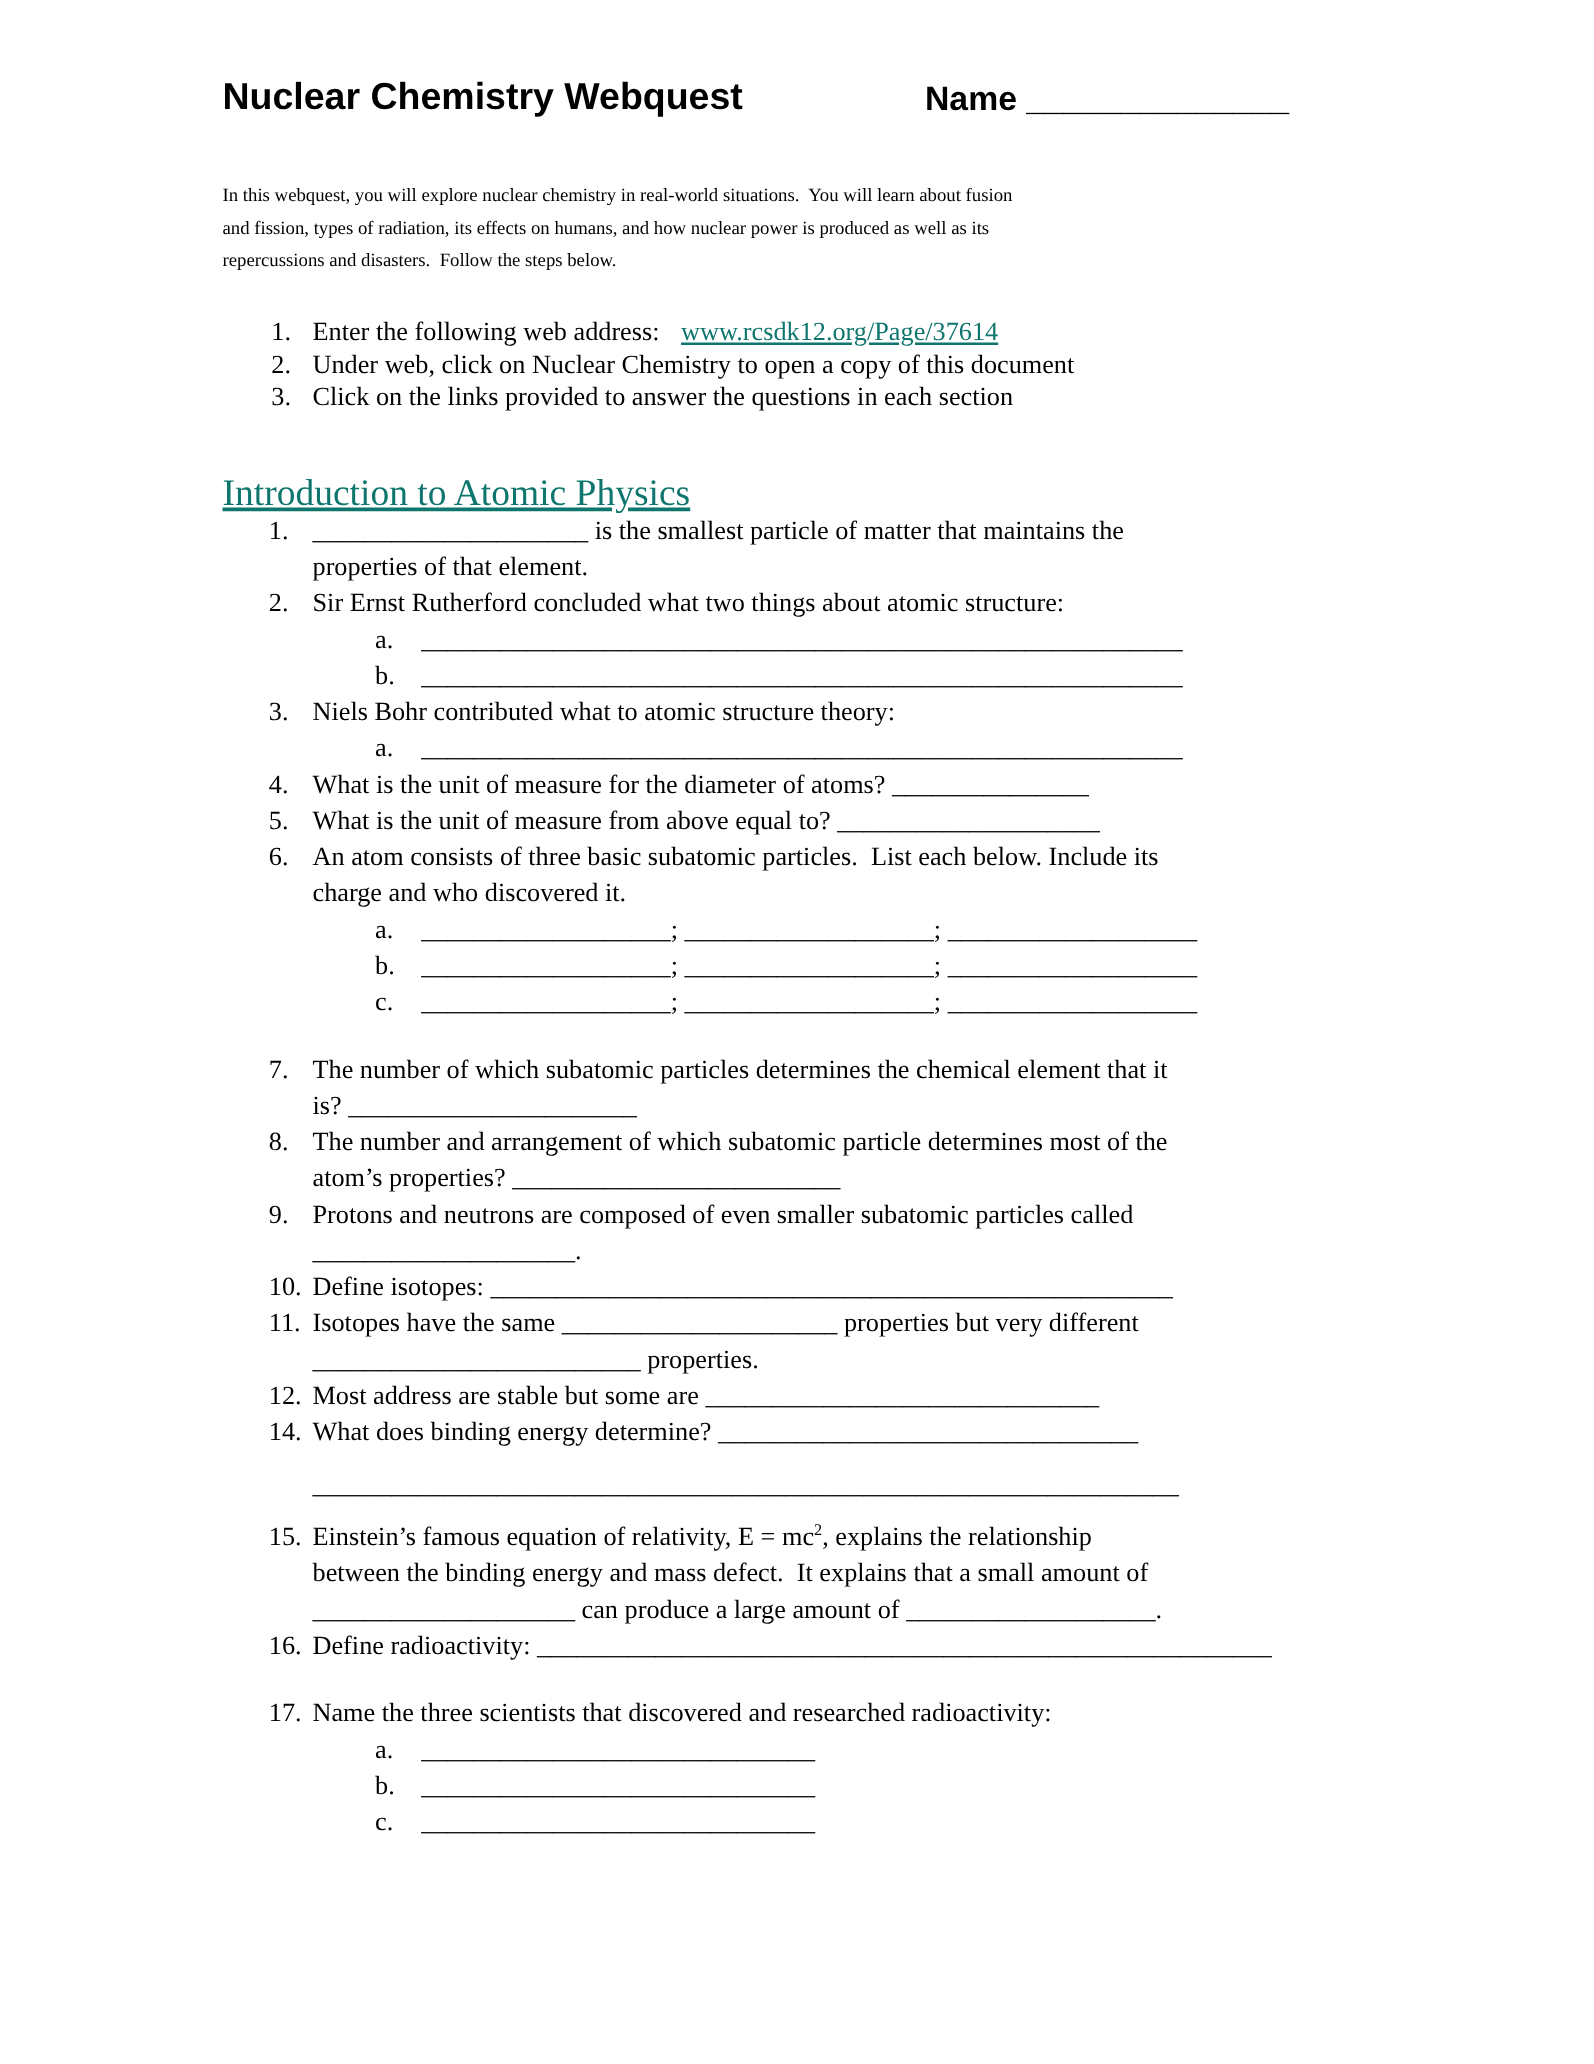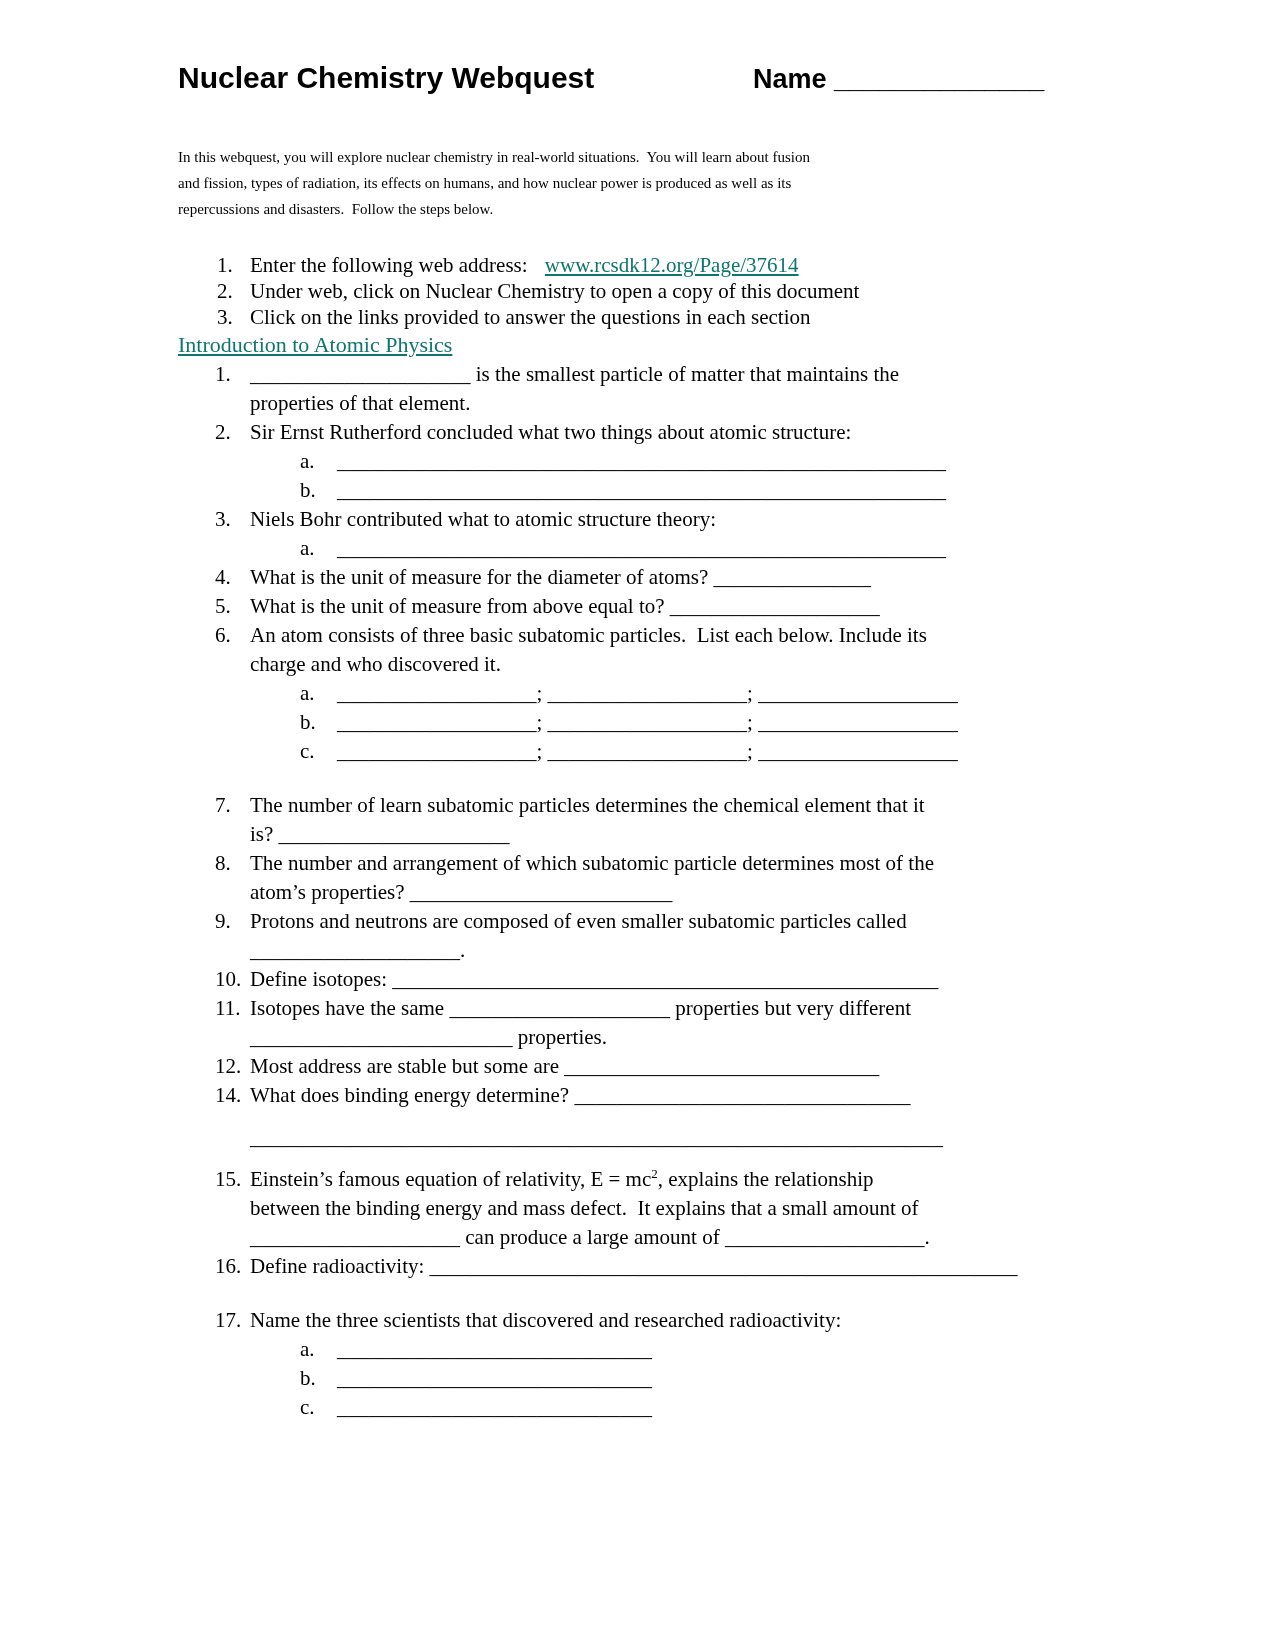--- a/index.html
+++ b/index.html
@@ -16,40 +16,40 @@
     padding:60px 115px 0 178px;
   }
   
   .title-row { position:relative; height:38px; }
   .doc-title {
     font-family:"Liberation Sans", sans-serif;
     font-weight:bold; font-size:30px; line-height:36px;
     white-space:pre;
   }
   .name-block {
-    position:absolute; left:575px; top:2px;
+    position:absolute; left:562px; top:2px;
     font-family:"Liberation Sans", sans-serif;
     font-weight:bold; font-size:27px; line-height:34px;
     white-space:pre;
   }
   .name-blank { letter-spacing:0px; }
   
   .intro { margin-top:46px; font-size:15px; line-height:26px; }
   .intro div { white-space:pre; }
   
   .steps { margin-top:30px; font-size:21px; line-height:26px; }
   .step-row { display:flex; padding-left:39px; }
   .step-num { width:33px; flex:0 0 33px; }
   .step-text { white-space:pre; }
   a.weblink, .heading a {
     color:#0f766e; text-decoration:underline; cursor:pointer;
   }
   a.weblink { margin-left:12px; }
   
-  .heading { font-size:22px; line-height:30px; }
+  .heading { margin-top:50px; font-size:30px; line-height:30px; }
   
   .questions { font-size:21px; }
   .q-row { display:flex; line-height:29px; }
   .q-row .qnum  { flex:0 0 35px; margin-left:37px; }
   .q-row .qcont { flex:0 0 35px; margin-left:37px; }
   .q-row.sub .qnum { flex:0 0 37px; margin-left:122px; }
   .qtext { white-space:pre; }
   .gap-sm { margin-top:13px; }
   .gap-lg { margin-top:25px; }
   sup { font-size:0.62em; line-height:0; vertical-align:super; }
@@ -142,21 +142,21 @@
       <div class="q-row sub">
         <span class="qnum">b.</span>
         <span class="qtext">___________________; ___________________; ___________________</span>
       </div>
       <div class="q-row sub">
         <span class="qnum">c.</span>
         <span class="qtext">___________________; ___________________; ___________________</span>
       </div>
       <div class="q-row gap-lg">
         <span class="qnum">7.</span>
-        <span class="qtext">The number of learn subatomic particles determines the chemical element that it</span>
+        <span class="qtext">The number of which subatomic particles determines the chemical element that it</span>
       </div>
       <div class="q-row">
         <span class="qcont"></span>
         <span class="qtext">is? ______________________</span>
       </div>
       <div class="q-row">
         <span class="qnum">8.</span>
         <span class="qtext">The number and arrangement of which subatomic particle determines most of the</span>
       </div>
       <div class="q-row">

